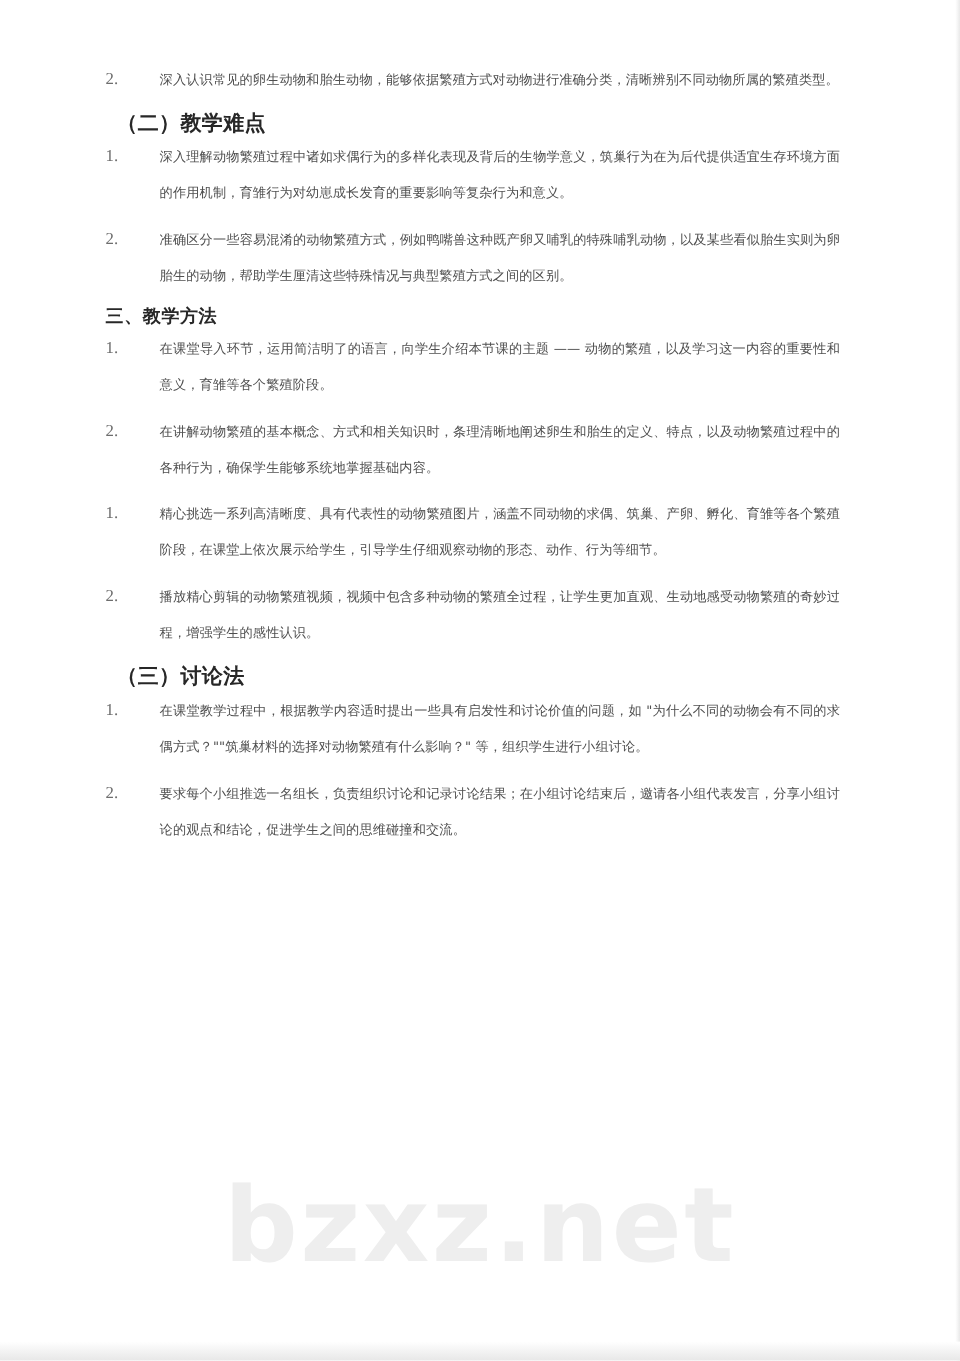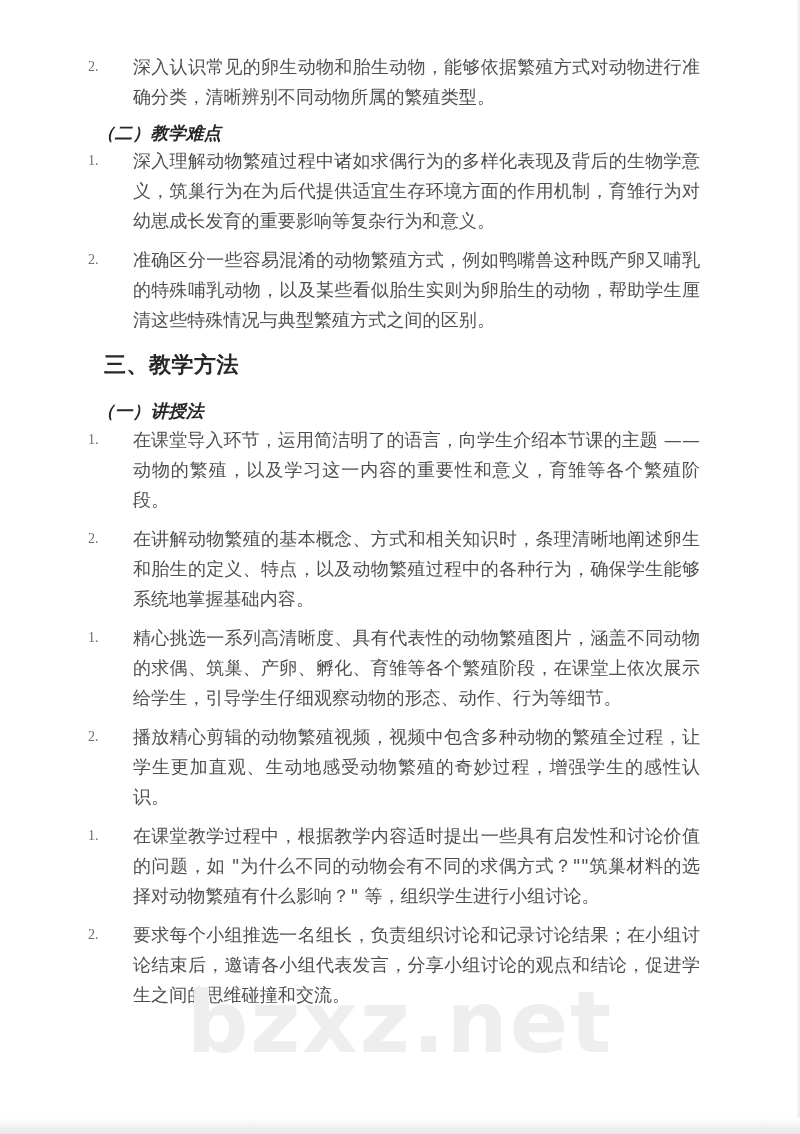--- a/index.html
+++ b/index.html
@@ -54,39 +54,38 @@
     font-size: 86px;
     letter-spacing: 2px;
     color: #eeeeee;
     user-select: none;
     pointer-events: none;
     line-height: 1.1;
   }
 
   
   h2.sec-h1 {
-    font-family: Liberation Mono, monospace;
+    font-family: Liberation Serif, serif;
     font-weight: 700;
-    font-size: 22px;
+    font-size: 15px;
     color: #272727;
-    margin: 16px;
+    margin: 0;
     padding: 0;
     line-height: 1.45;
     letter-spacing: 0.5px;
   }
   h3.sec-h2 {
     font-family: "DejaVu Sans", "Liberation Sans", sans-serif;
     font-weight: 700;
     font-size: 17.5px;
     color: #272727;
     margin: 0;
     padding: 0 0 0 9px;
     line-height: 1.45;
     letter-spacing: 0.3px;
-    font-style: italic;
   }
   .gap-before-h1 { margin-top: 30px; }
   .gap-after-h1  { margin-bottom: 10px; }
   .gap-before-h2 { margin-top: 26px; }
   .gap-after-h2  { margin-bottom: 10px; }
 
   
   .item {
     display: flex;
     align-items: flex-start;
@@ -97,21 +96,21 @@
     width: 45px;
     font-family: "Liberation Serif", "DejaVu Serif", serif;
     font-size: 14px;
     color: #6d6d6d;
     line-height: 30px;
     padding-top: 0px;
   }
   .item .body {
     flex: 1 1 auto;
     font-family: "DejaVu Sans", "Liberation Sans", sans-serif;
-    font-size: 18px;
+    font-size: 11px;
     color: #4f4f4f;
     line-height: 30px;
     text-align: justify;
     text-justify: inter-ideograph;
     letter-spacing: 0.1px;
   }
 </style>
 </head>
 <body>
 
@@ -125,37 +124,37 @@
       <h3 class="sec-h2 gap-after-h2 gap-before-h2">（二）教学难点</h3>
       <div class="item">
         <div class="marker">1.</div>
         <div class="body">深入理解动物繁殖过程中诸如求偶行为的多样化表现及背后的生物学意义，筑巢行为在为后代提供适宜生存环境方面的作用机制，育雏行为对幼崽成长发育的重要影响等复杂行为和意义。</div>
       </div>
       <div class="item">
         <div class="marker">2.</div>
         <div class="body">准确区分一些容易混淆的动物繁殖方式，例如鸭嘴兽这种既产卵又哺乳的特殊哺乳动物，以及某些看似胎生实则为卵胎生的动物，帮助学生厘清这些特殊情况与典型繁殖方式之间的区别。</div>
       </div>
       <h2 class="sec-h1 gap-before-h1 gap-after-h1">三、教学方法</h2>
-      <h3 class="sec-h2 gap-after-h2">（一）讲授法</h3>
       <div class="item">
         <div class="marker">1.</div>
         <div class="body">在课堂导入环节，运用简洁明了的语言，向学生介绍本节课的主题 —— 动物的繁殖，以及学习这一内容的重要性和意义，育雏等各个繁殖阶段。</div>
       </div>
       <div class="item">
         <div class="marker">2.</div>
         <div class="body">在讲解动物繁殖的基本概念、方式和相关知识时，条理清晰地阐述卵生和胎生的定义、特点，以及动物繁殖过程中的各种行为，确保学生能够系统地掌握基础内容。</div>
       </div>
       <div class="item">
         <div class="marker">1.</div>
         <div class="body">精心挑选一系列高清晰度、具有代表性的动物繁殖图片，涵盖不同动物的求偶、筑巢、产卵、孵化、育雏等各个繁殖阶段，在课堂上依次展示给学生，引导学生仔细观察动物的形态、动作、行为等细节。</div>
       </div>
       <div class="item">
         <div class="marker">2.</div>
         <div class="body">播放精心剪辑的动物繁殖视频，视频中包含多种动物的繁殖全过程，让学生更加直观、生动地感受动物繁殖的奇妙过程，增强学生的感性认识。</div>
       </div>
+      <h3 class="sec-h2 gap-after-h2 gap-before-h2">（三）讨论法</h3>
       <div class="item">
         <div class="marker">1.</div>
         <div class="body">在课堂教学过程中，根据教学内容适时提出一些具有启发性和讨论价值的问题，如 "为什么不同的动物会有不同的求偶方式？""筑巢材料的选择对动物繁殖有什么影响？" 等，组织学生进行小组讨论。</div>
       </div>
       <div class="item">
         <div class="marker">2.</div>
         <div class="body">要求每个小组推选一名组长，负责组织讨论和记录讨论结果；在小组讨论结束后，邀请各小组代表发言，分享小组讨论的观点和结论，促进学生之间的思维碰撞和交流。</div>
       </div>
     </div>
 

